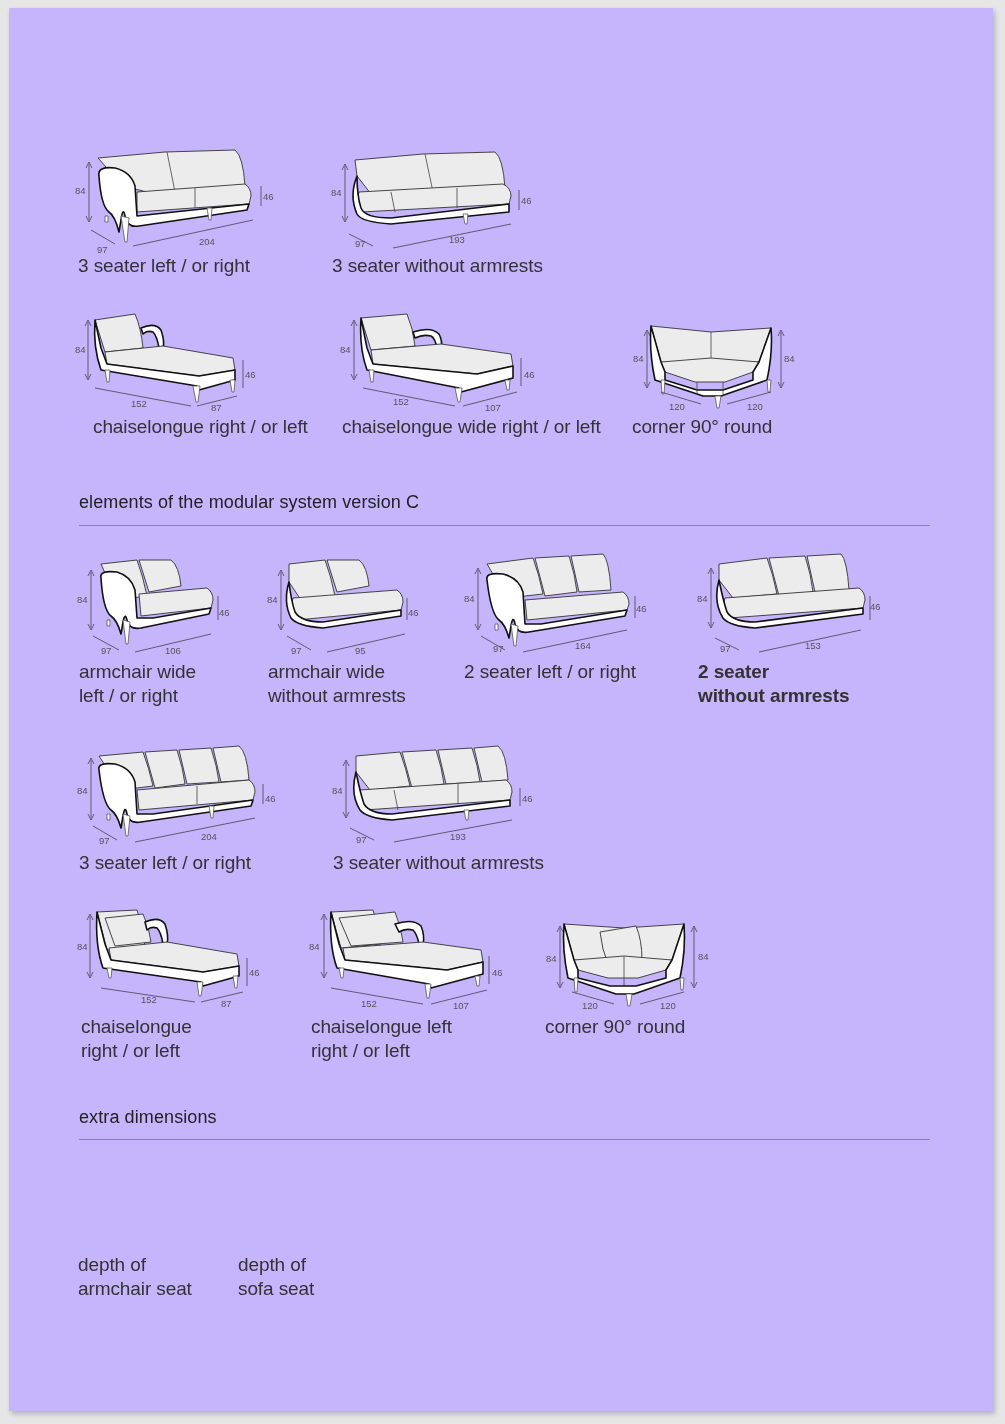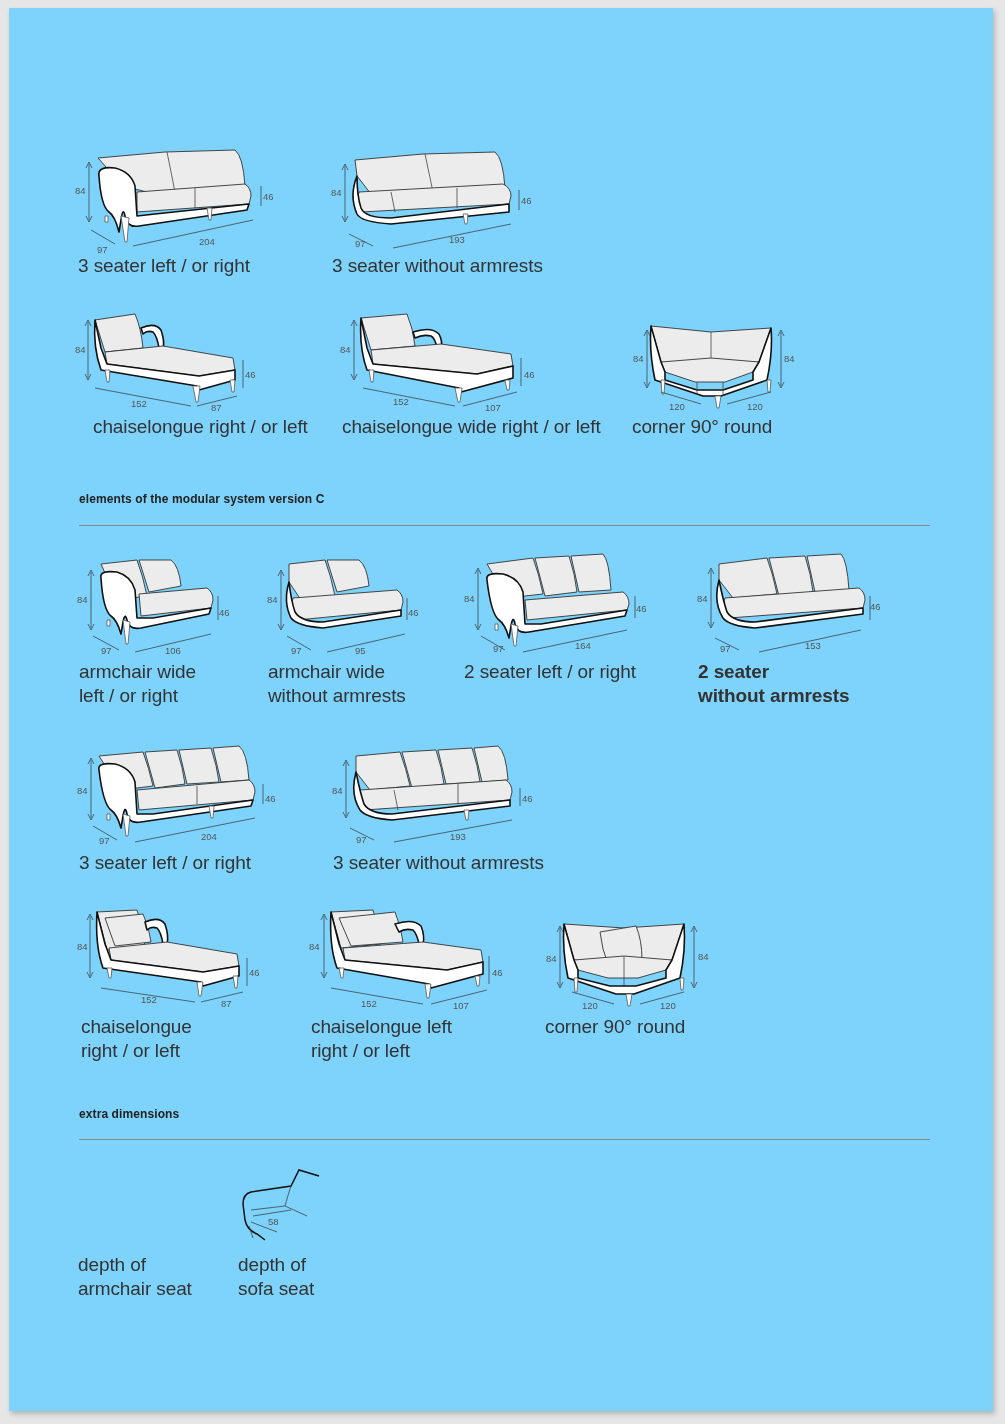--- a/index.html
+++ b/index.html
@@ -1,21 +1,21 @@
 <!DOCTYPE html>
 <html><head>
 <meta charset="utf-8">
 <style>
   html,body{margin:0;padding:0;}
   body{width:1005px;height:1424px;background:#e6e6e6;position:relative;overflow:hidden;font-family:"Liberation Sans",sans-serif;color:#2a2a2a;}
-  .page{position:absolute;left:9px;top:8px;width:984px;height:1403px;background:#7dd3fc;box-shadow:2px 3px 5px rgba(0,0,0,0.22);}
+  .page{position:absolute;left:9px;top:8px;width:984px;height:1403px;background:#c4b5fd;box-shadow:2px 3px 5px rgba(0,0,0,0.22);}
   .item{position:absolute;}
   .item svg{display:block;overflow:visible;}
   .cap{position:absolute;font-size:19px;line-height:23.5px;color:#333;white-space:nowrap;letter-spacing:-0.1px;}
-  .sec-title{position:absolute;font-size:12px;font-weight:bold;color:#222;letter-spacing:0.1px;}
+  .sec-title{position:absolute;font-size:18px;font-weight:normal;color:#222;letter-spacing:0.1px;}
   .rule{position:absolute;height:1px;background:#888;}
   .dim{font-family:"Liberation Sans",sans-serif;font-size:9.5px;fill:#555;}
   .ol{fill:#fff;stroke:#111;stroke-width:1.6;stroke-linejoin:round;}
   .ol2{fill:#ececec;stroke:#333;stroke-width:0.9;stroke-linejoin:round;}
   .ln{fill:none;stroke:#444;stroke-width:0.8;}
   .leg{fill:#fff;stroke:#555;stroke-width:0.8;}
   .arr{fill:none;stroke:#333;stroke-width:0.7;}
 </style>
 </head>
 <body>
@@ -355,29 +355,18 @@
   </div>
 
   <div class="sec-title" style="left:70px;top:1099px;">extra dimensions</div>
   <div class="rule" style="left:70px;top:1131px;width:851px;"></div>
 
   <div class="cap" style="left:69px;top:1245px;">
     <div>depth of</div>
     <div>armchair seat</div>
   </div>
 
-  <div class="item" style="left:226px;top:1156px;">
-    <svg width="90" height="80">
-      <path fill="none" stroke="#111" stroke-width="1.5" d="M84 12 L64 6 L56 22 L16 28 Q8 30 8 40 L10 56 Q12 66 22 70 L30 76"></path>
-      <path class="ln" d="M56 22 Q52 34 50 42 L16 46"></path>
-      <path class="ln" d="M50 42 L72 52"></path>
-      <path class="ln" d="M16 58 L42 68"></path>
-      <path class="ln" d="M14 62 L18 74"></path>
-      <path class="arr" d="M18 52 L56 46"></path>
-      <text class="dim" x="33" y="61">58</text>
-    </svg>
-  </div>
   <div class="cap" style="left:229px;top:1245px;">
     <div>depth of</div>
     <div>sofa seat</div>
   </div>
 
 </div>
 
 </body></html>

